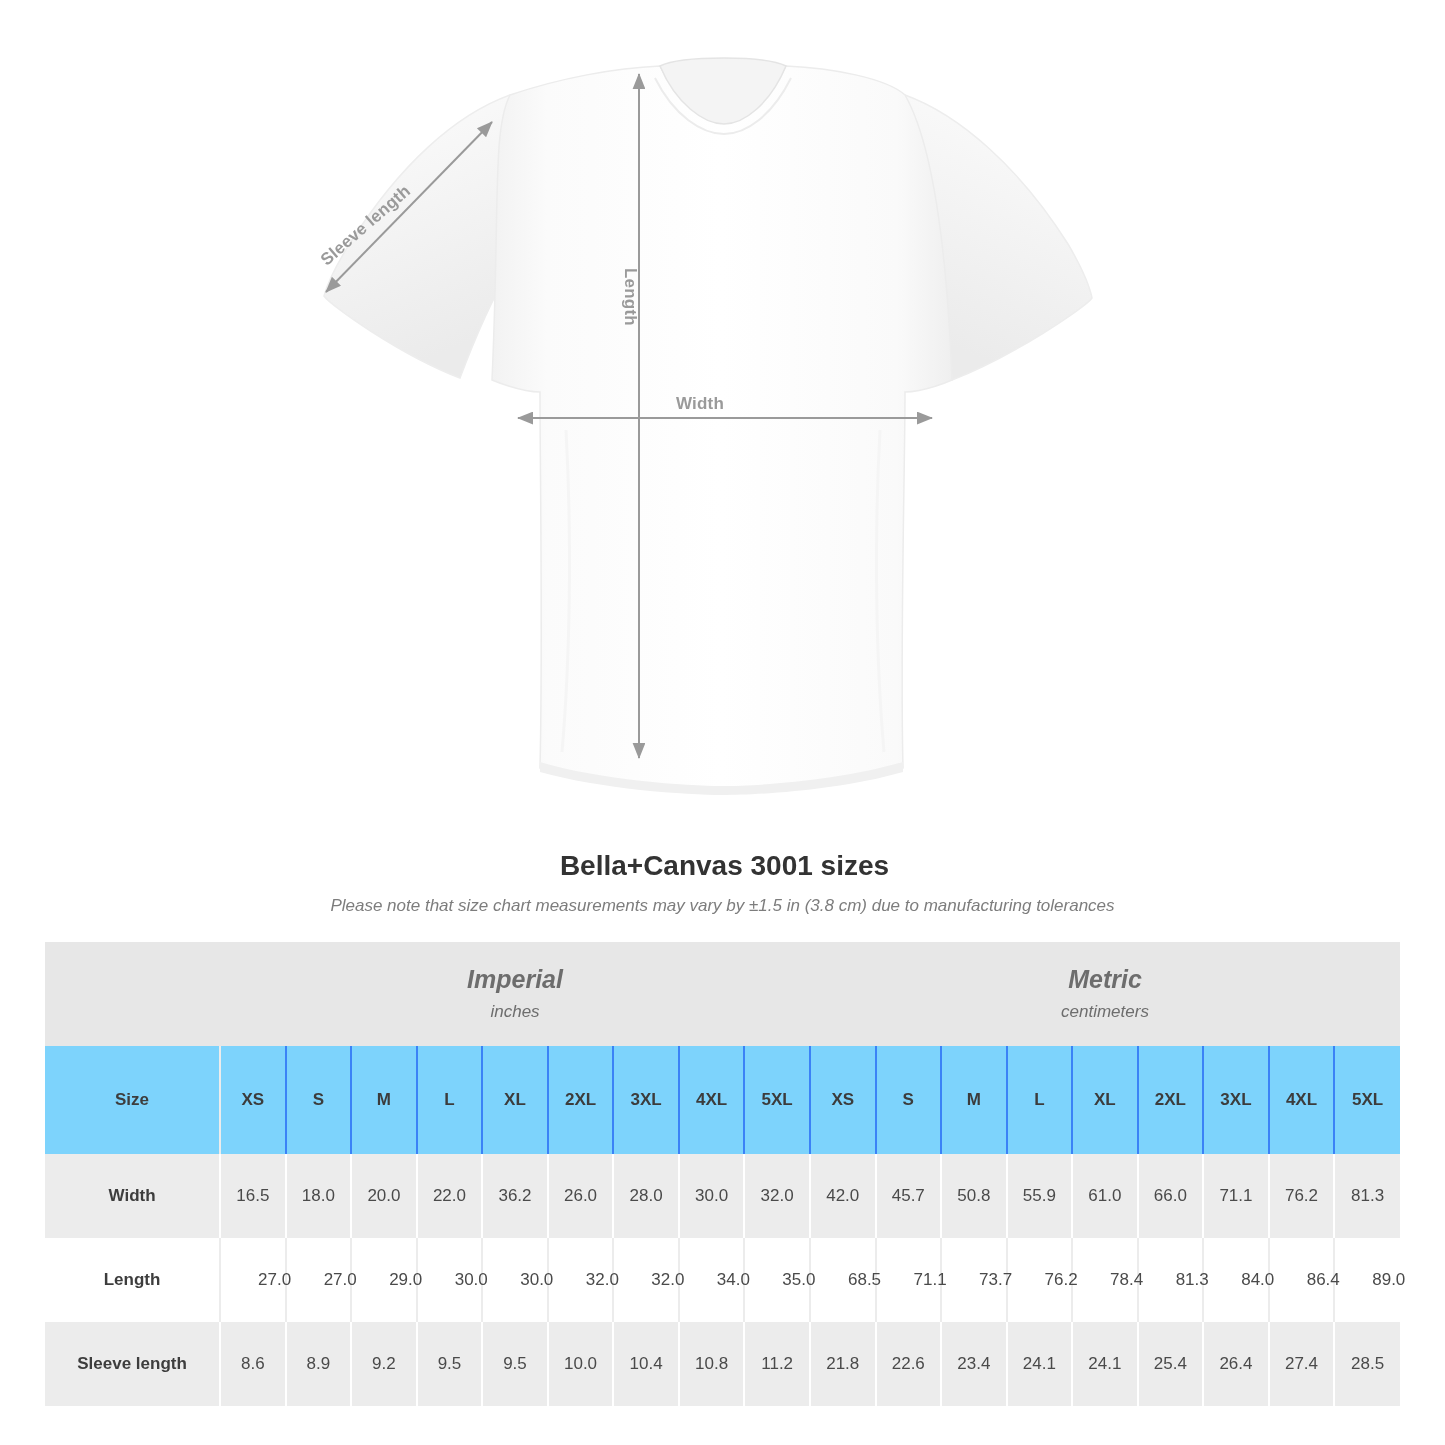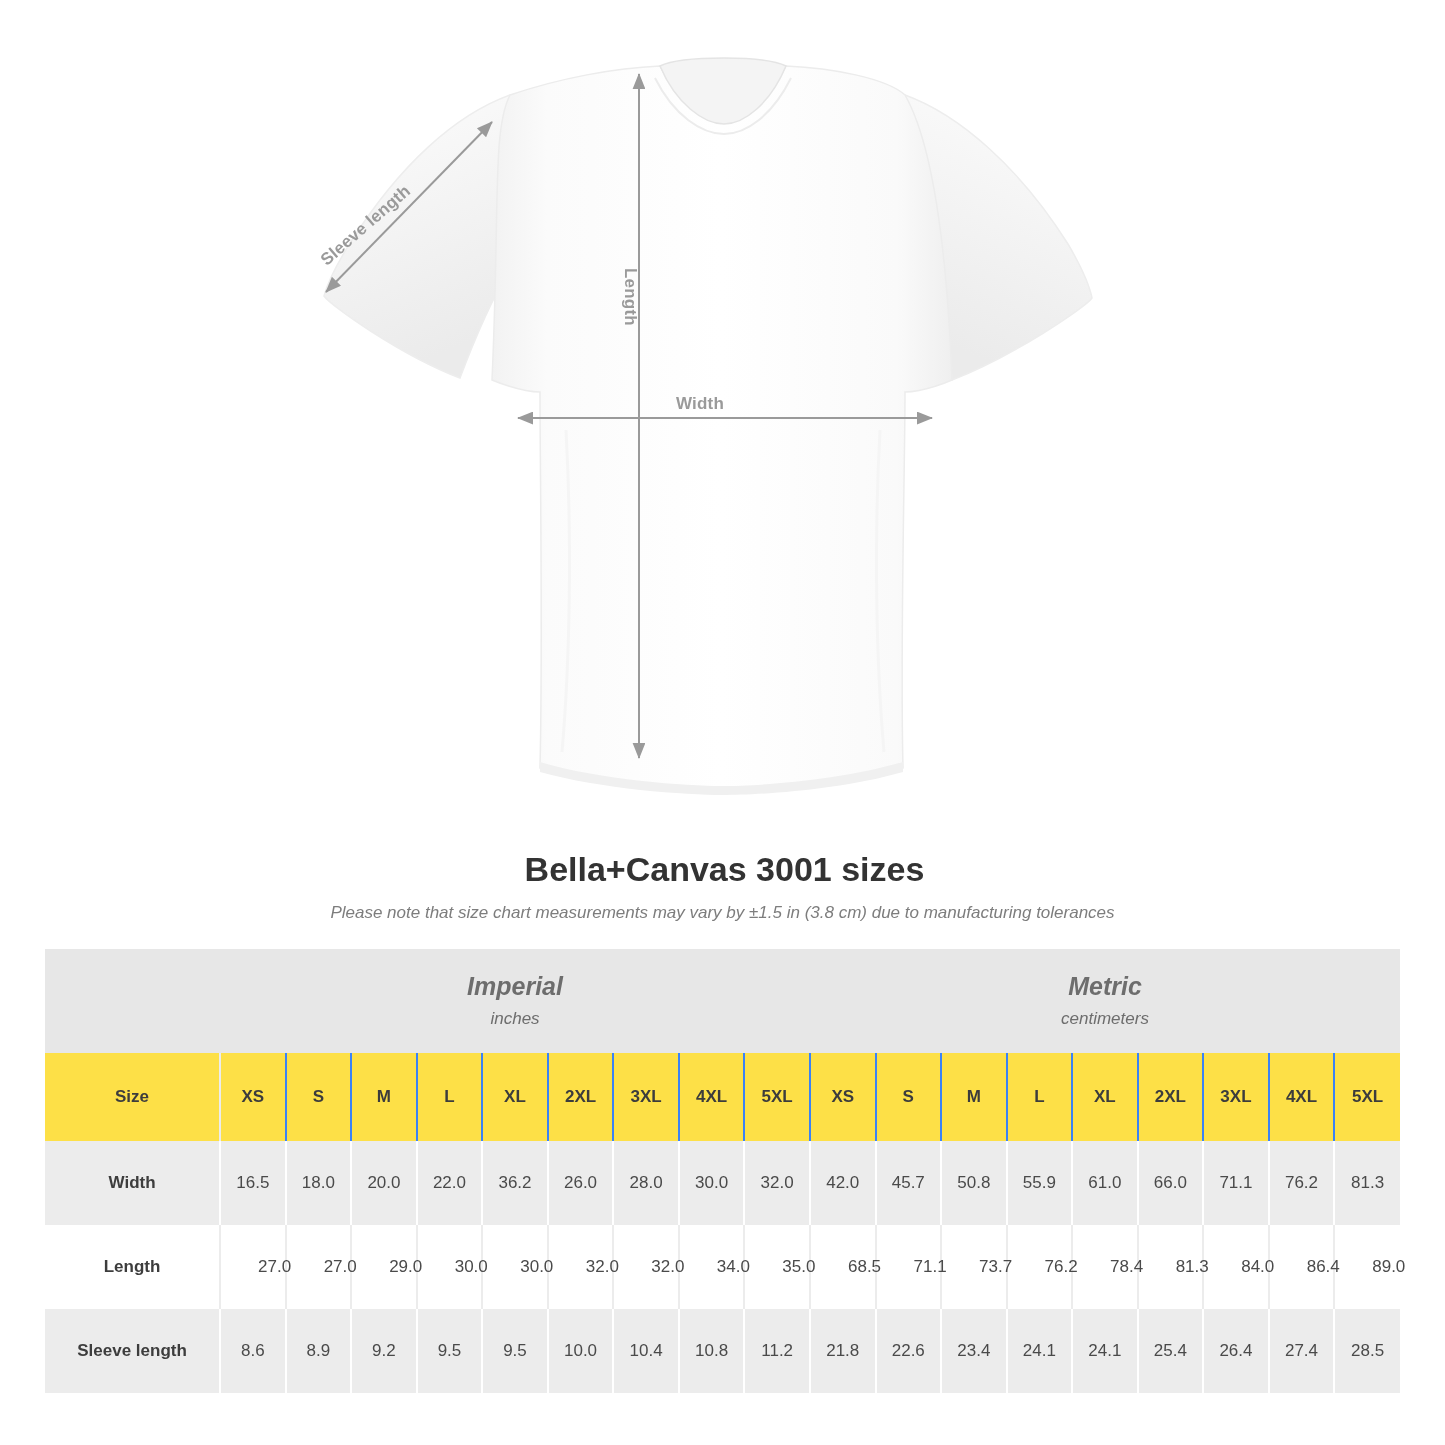--- a/index.html
+++ b/index.html
@@ -44,21 +44,21 @@
     transform: rotate(-41deg);
     transform-origin: left bottom;
   }
 
   
   #title-block {
     text-align: center;
     margin-top: 20px;
   }
   #chart-title {
-    font-size: 34px;
+    font-size: 28px;
     font-weight: bold;
     color: #333333;
     margin: 0 0 14px 4px;
   }
   #chart-note {
     font-size: 17px;
     font-style: italic;
     color: #7d7d7d;
     margin: 5px;
   }
@@ -93,22 +93,22 @@
     line-height: 1.1;
   }
   .unit-detail {
     font-size: 17px;
     font-style: italic;
     color: #6d6d6d;
     margin-top: 8px;
     text-align: center;
   }
   tr.size-row td {
-    height: 88px;
-    background: #fde047;
+    height: 108px;
+    background: #7dd3fc;
     font-weight: bold;
     color: #3c3c3c;
   }
   tr.size-row td.rowhead,
   tr.data-row td.rowhead {
     font-weight: bold;
     color: #3d3d3d;
   }
   tr.data-row td { height: 84px; }
   tr.row-shade td { background: #ececec; }

